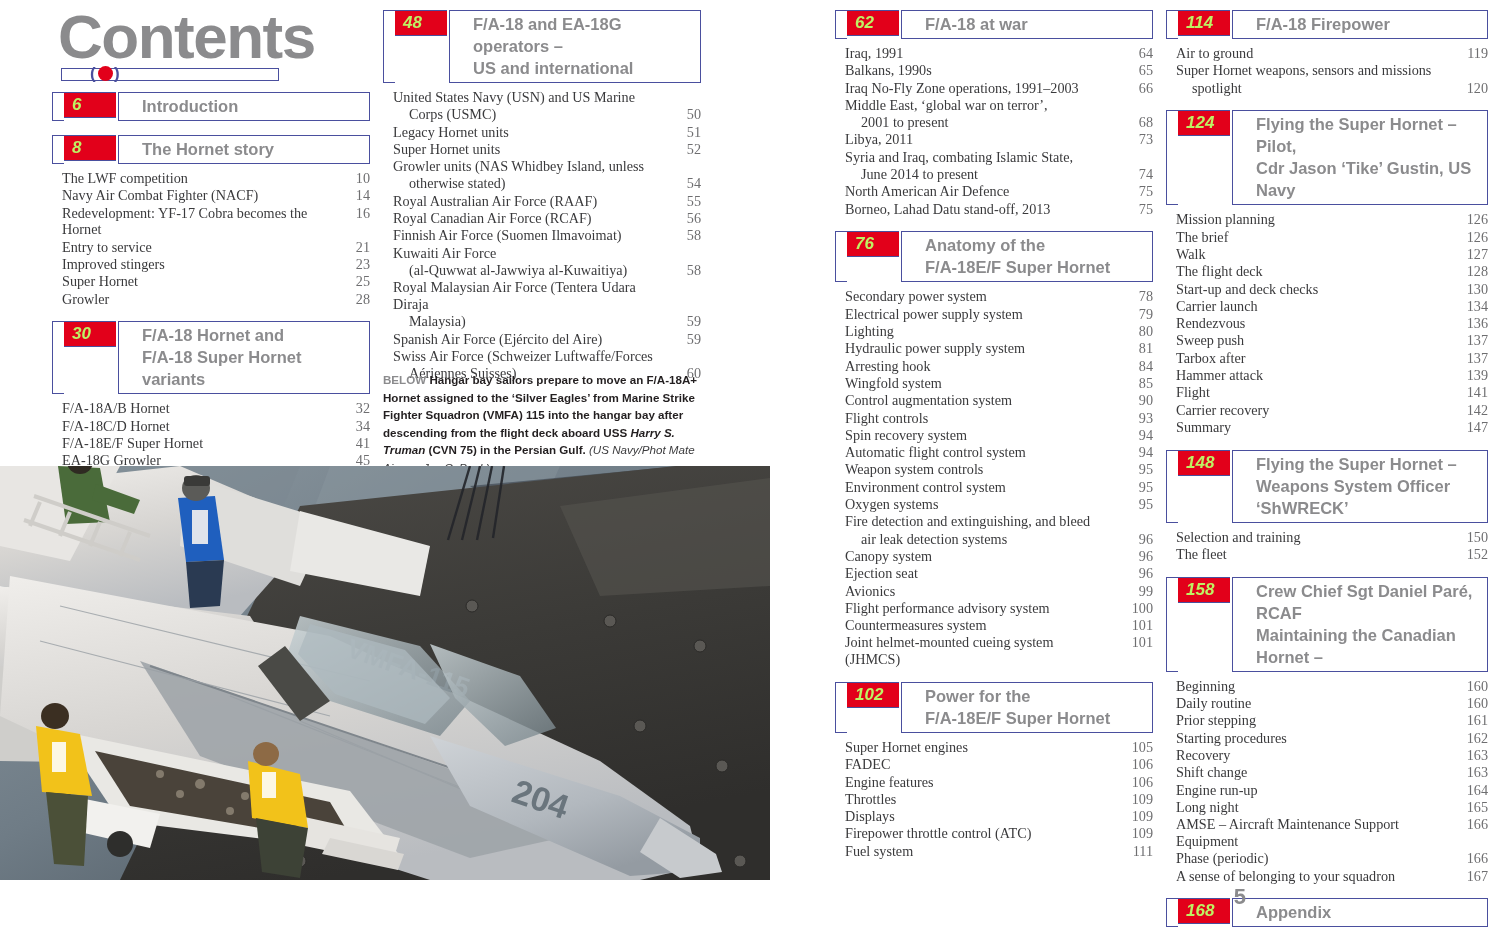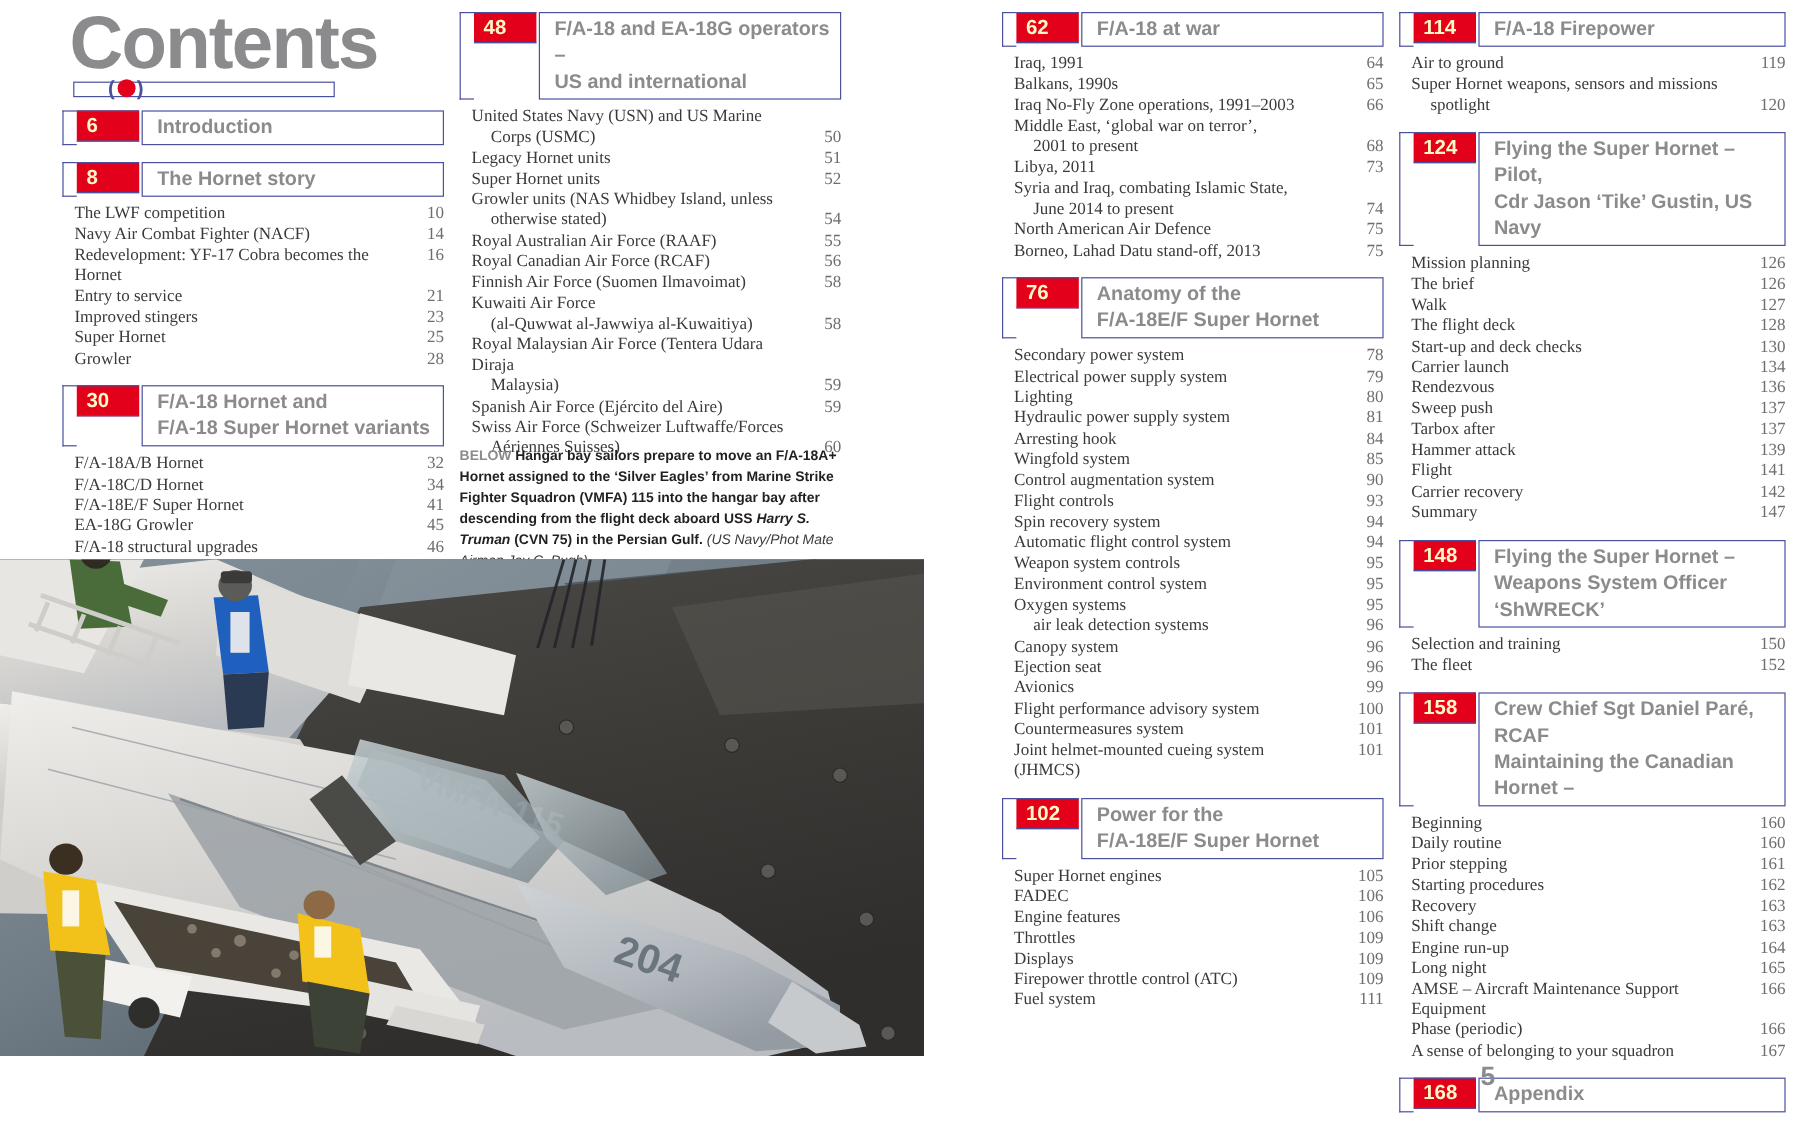--- a/index.html
+++ b/index.html
@@ -73,39 +73,40 @@
   .sec-tab {
     width: 12px;
     border: 1.6px solid #4a4f9e;
     border-right: none;
     background: #fff;
     flex: 0 0 12px;
   }
   .sec-num {
     flex: 0 0 52px;
     background: #e2001a;
-    color: #fef9c3;
+    color: #bef264;
     font-weight: bold;
     font-size: 17px;
     display: flex;
     align-items: center;
     padding-left: 8px;
     border-top: 1.6px solid #4a4f9e;
     border-bottom: 1.6px solid #4a4f9e;
     height: 26px;
+    font-style: italic;
   }
   .sec-title {
     flex: 1 1 auto;
     border: 1.6px solid #4a4f9e;
     background: #fff;
     color: #8b8b8d;
     font-weight: bold;
     font-size: 16.5px;
     line-height: 22px;
-    padding: 2px 6px 3px 12px;
+    padding: 2px 6px 3px 23px;
     margin-left: 2px;
   }
   .sec-title .l2 { display: block; }
 
   
   .entries { padding: 0 0 0 10px; font-family: Liberation Serif, serif; }
   .entry {
     display: flex;
     align-items: baseline;
     font-size: 14.2px;
@@ -450,20 +451,24 @@
             <span class="label">Weapon system controls</span>
             <span class="pg">95</span>
           </div>
           <div class="entry">
             <span class="label">Environment control system</span>
             <span class="pg">95</span>
           </div>
           <div class="entry">
             <span class="label">Oxygen systems</span>
             <span class="pg">95</span>
+          </div>
+          <div class="entry nopg">
+            <span class="label">Fire detection and extinguishing, and bleed</span>
+            <span class="pg"></span>
           </div>
           <div class="entry">
             <span class="label ind">air leak detection systems</span>
             <span class="pg">96</span>
           </div>
           <div class="entry">
             <span class="label">Canopy system</span>
             <span class="pg">96</span>
           </div>
           <div class="entry">

